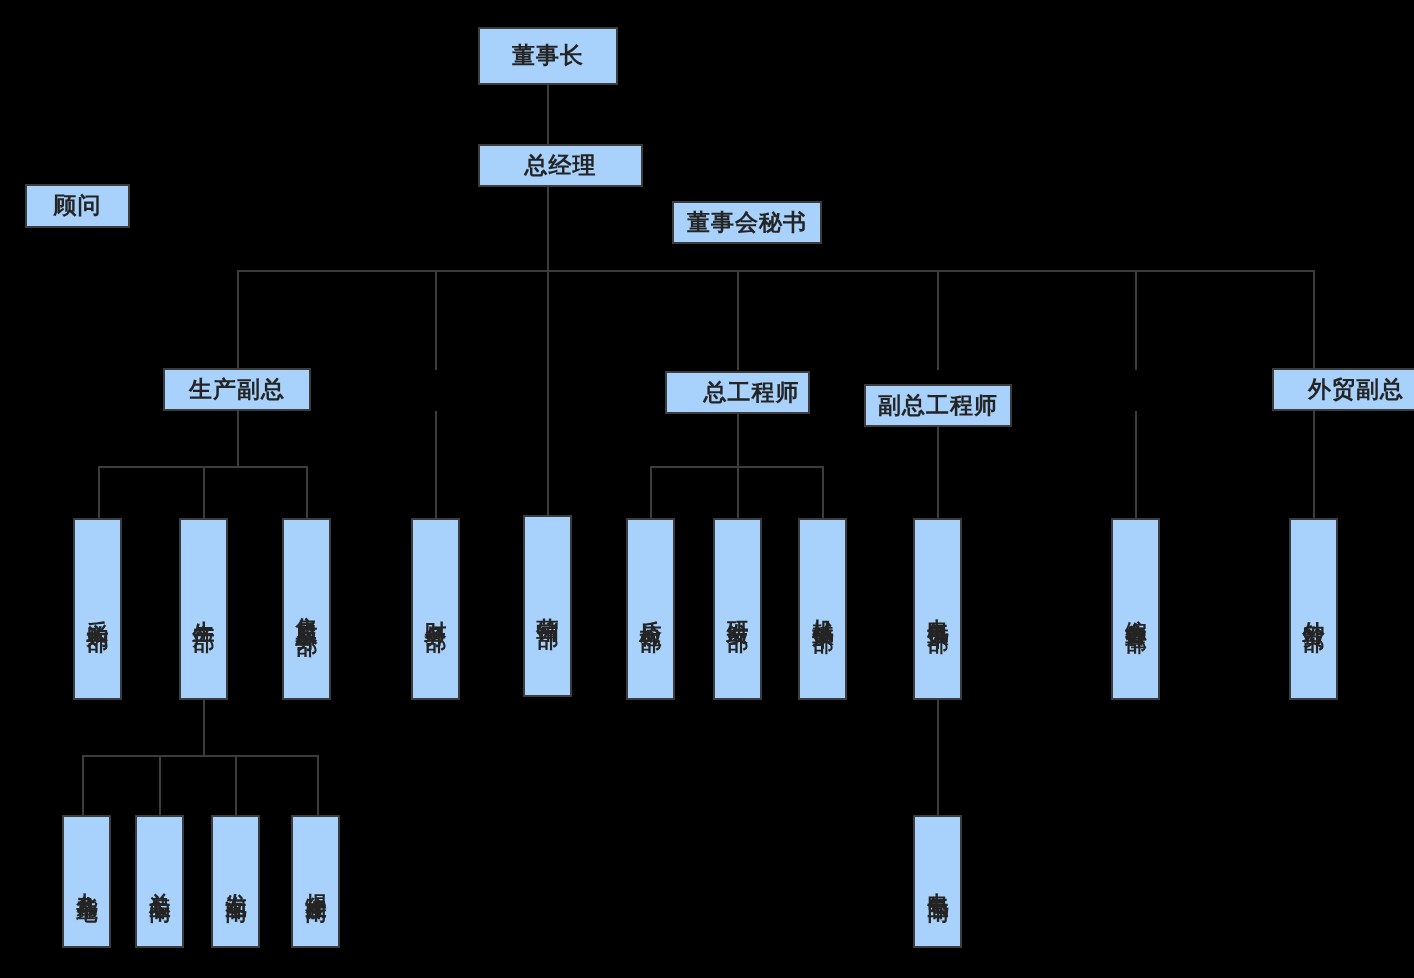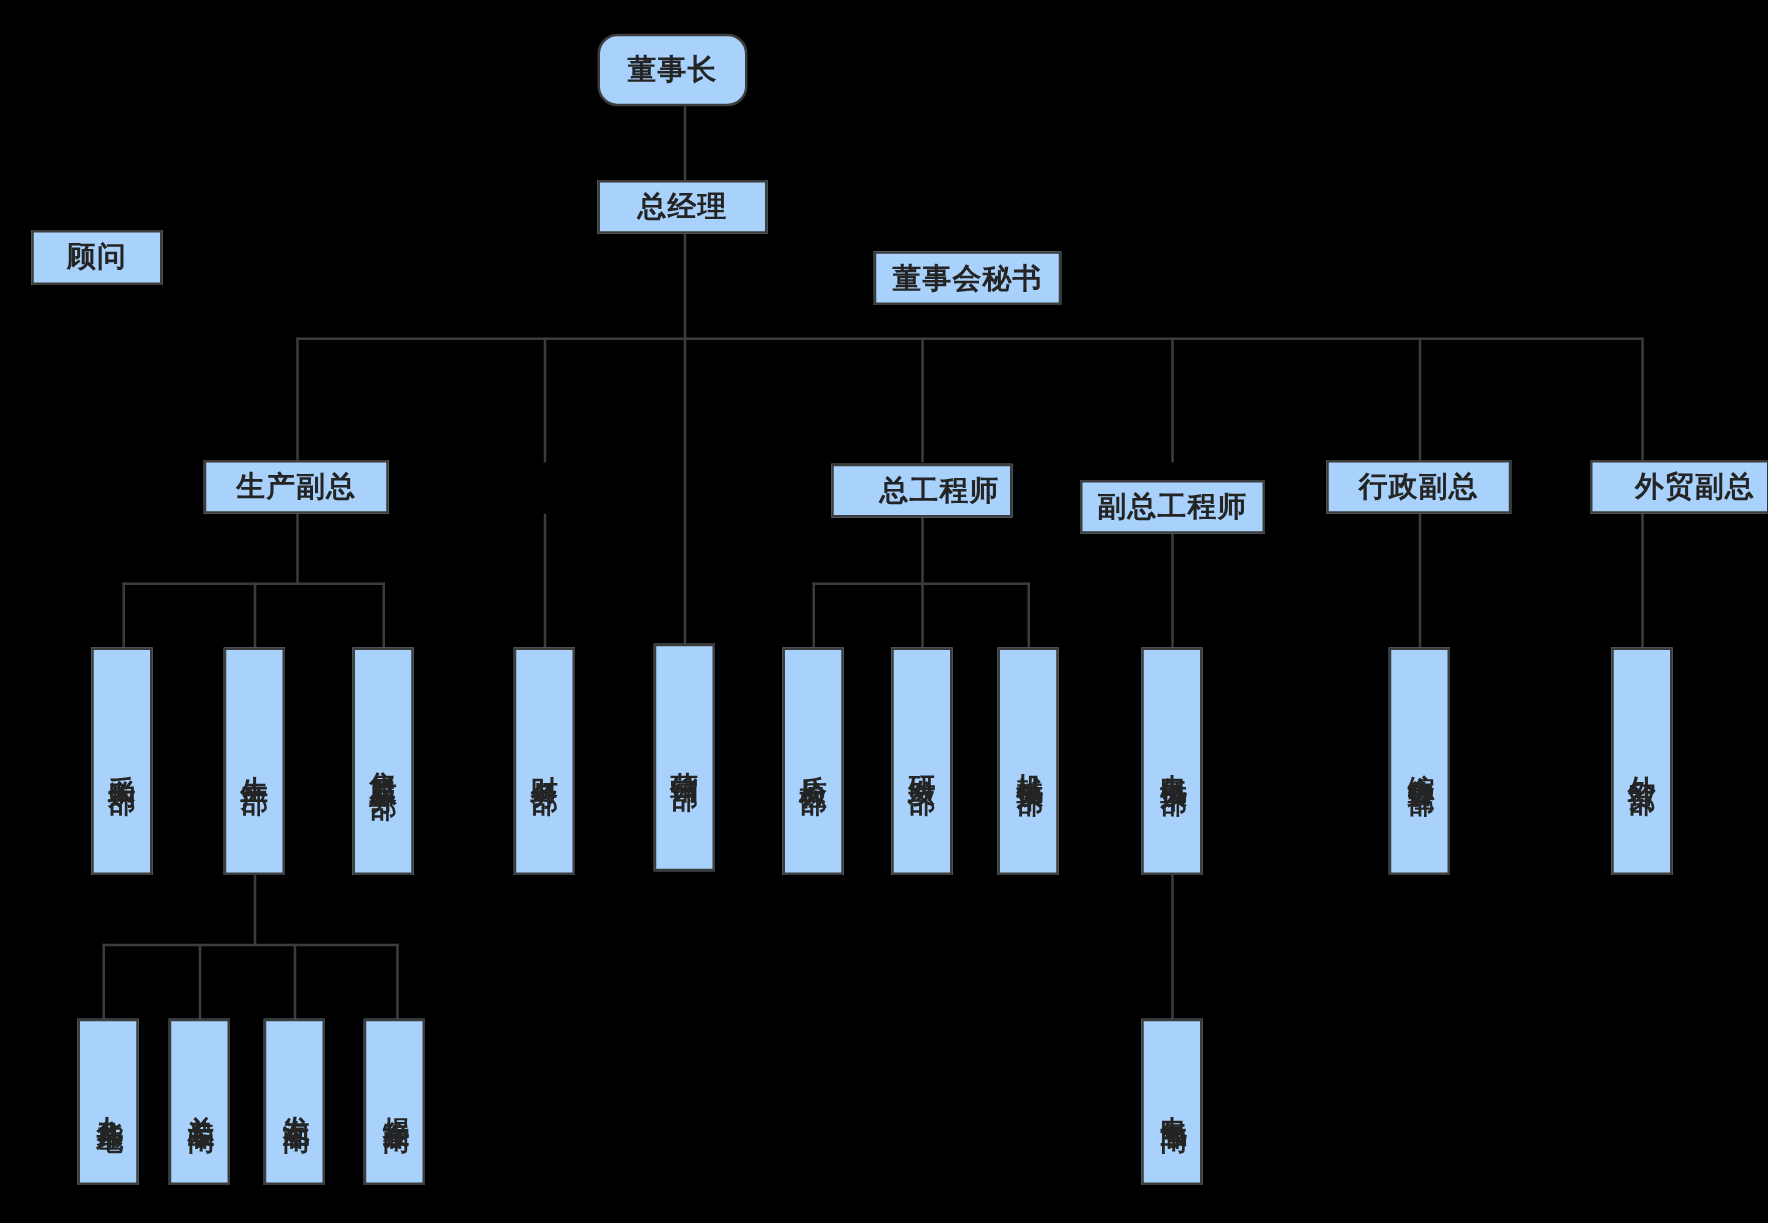--- a/index.html
+++ b/index.html
@@ -98,36 +98,35 @@
 
   <div class="ln v" style="left:203px; top:700px; height:56px;"></div>
   <div class="ln h" style="left:82px; top:755px; width:237px;"></div>
   <div class="ln v" style="left:82px; top:755px; height:60px;"></div>
   <div class="ln v" style="left:159px; top:755px; height:60px;"></div>
   <div class="ln v" style="left:235px; top:755px; height:60px;"></div>
   <div class="ln v" style="left:317px; top:755px; height:60px;"></div>
 
   <div class="ln v" style="left:937px; top:700px; height:115px;"></div>
 
-  <div class="node horiz" style="left:478px; top:27px; width:120px; height:58px;border-radius:16px;">董事长</div>
+  <div class="node horiz" style="left:478px; top:27px; width:140px; height:58px;">董事长</div>
 
-  <div class="node horiz" style="left:478px; top:144px; width:136px; height:43px;">总经理</div>
+  <div class="node horiz" style="left:478px; top:144px; width:165px; height:43px;">总经理</div>
 
   <div class="node horiz" style="left:25px; top:184px; width:105px; height:44px;">顾问</div>
 
-  <div class="node horiz" style="left:672px; top:201px; width:150px; height:43px;margin-left:27px;">董事会秘书</div>
+  <div class="node horiz" style="left:672px; top:201px; width:150px; height:43px;">董事会秘书</div>
 
   <div class="node horiz" style="left:163px; top:368px; width:148px; height:43px;">生产副总</div>
 
 
   <div class="node horiz" style="left:665px; top:371px; width:145px; height:43px;padding-left:28px;">总工程师</div>
 
   <div class="node horiz" style="left:864px; top:371px; width:148px; height:43px;margin-top:13px;">副总工程师</div>
 
-  <div class="node horiz" style="left:1061px; top:368px; width:148px; height:43px;">行政副总</div>
 
   <div class="node horiz" style="left:1272px; top:368px; width:168px; height:43px;">外贸副总</div>
 
   <div class="node vert" style="left:73px; top:518px; width:49px; height:182px;">采购部</div>
 
   <div class="node vert" style="left:179px; top:518px; width:49px; height:182px;">生产部</div>
 
   <div class="node vert" style="left:282px; top:518px; width:49px; height:182px;">售后服务部</div>
 
   <div class="node vert" style="left:411px; top:518px; width:49px; height:182px;">财务部</div>

